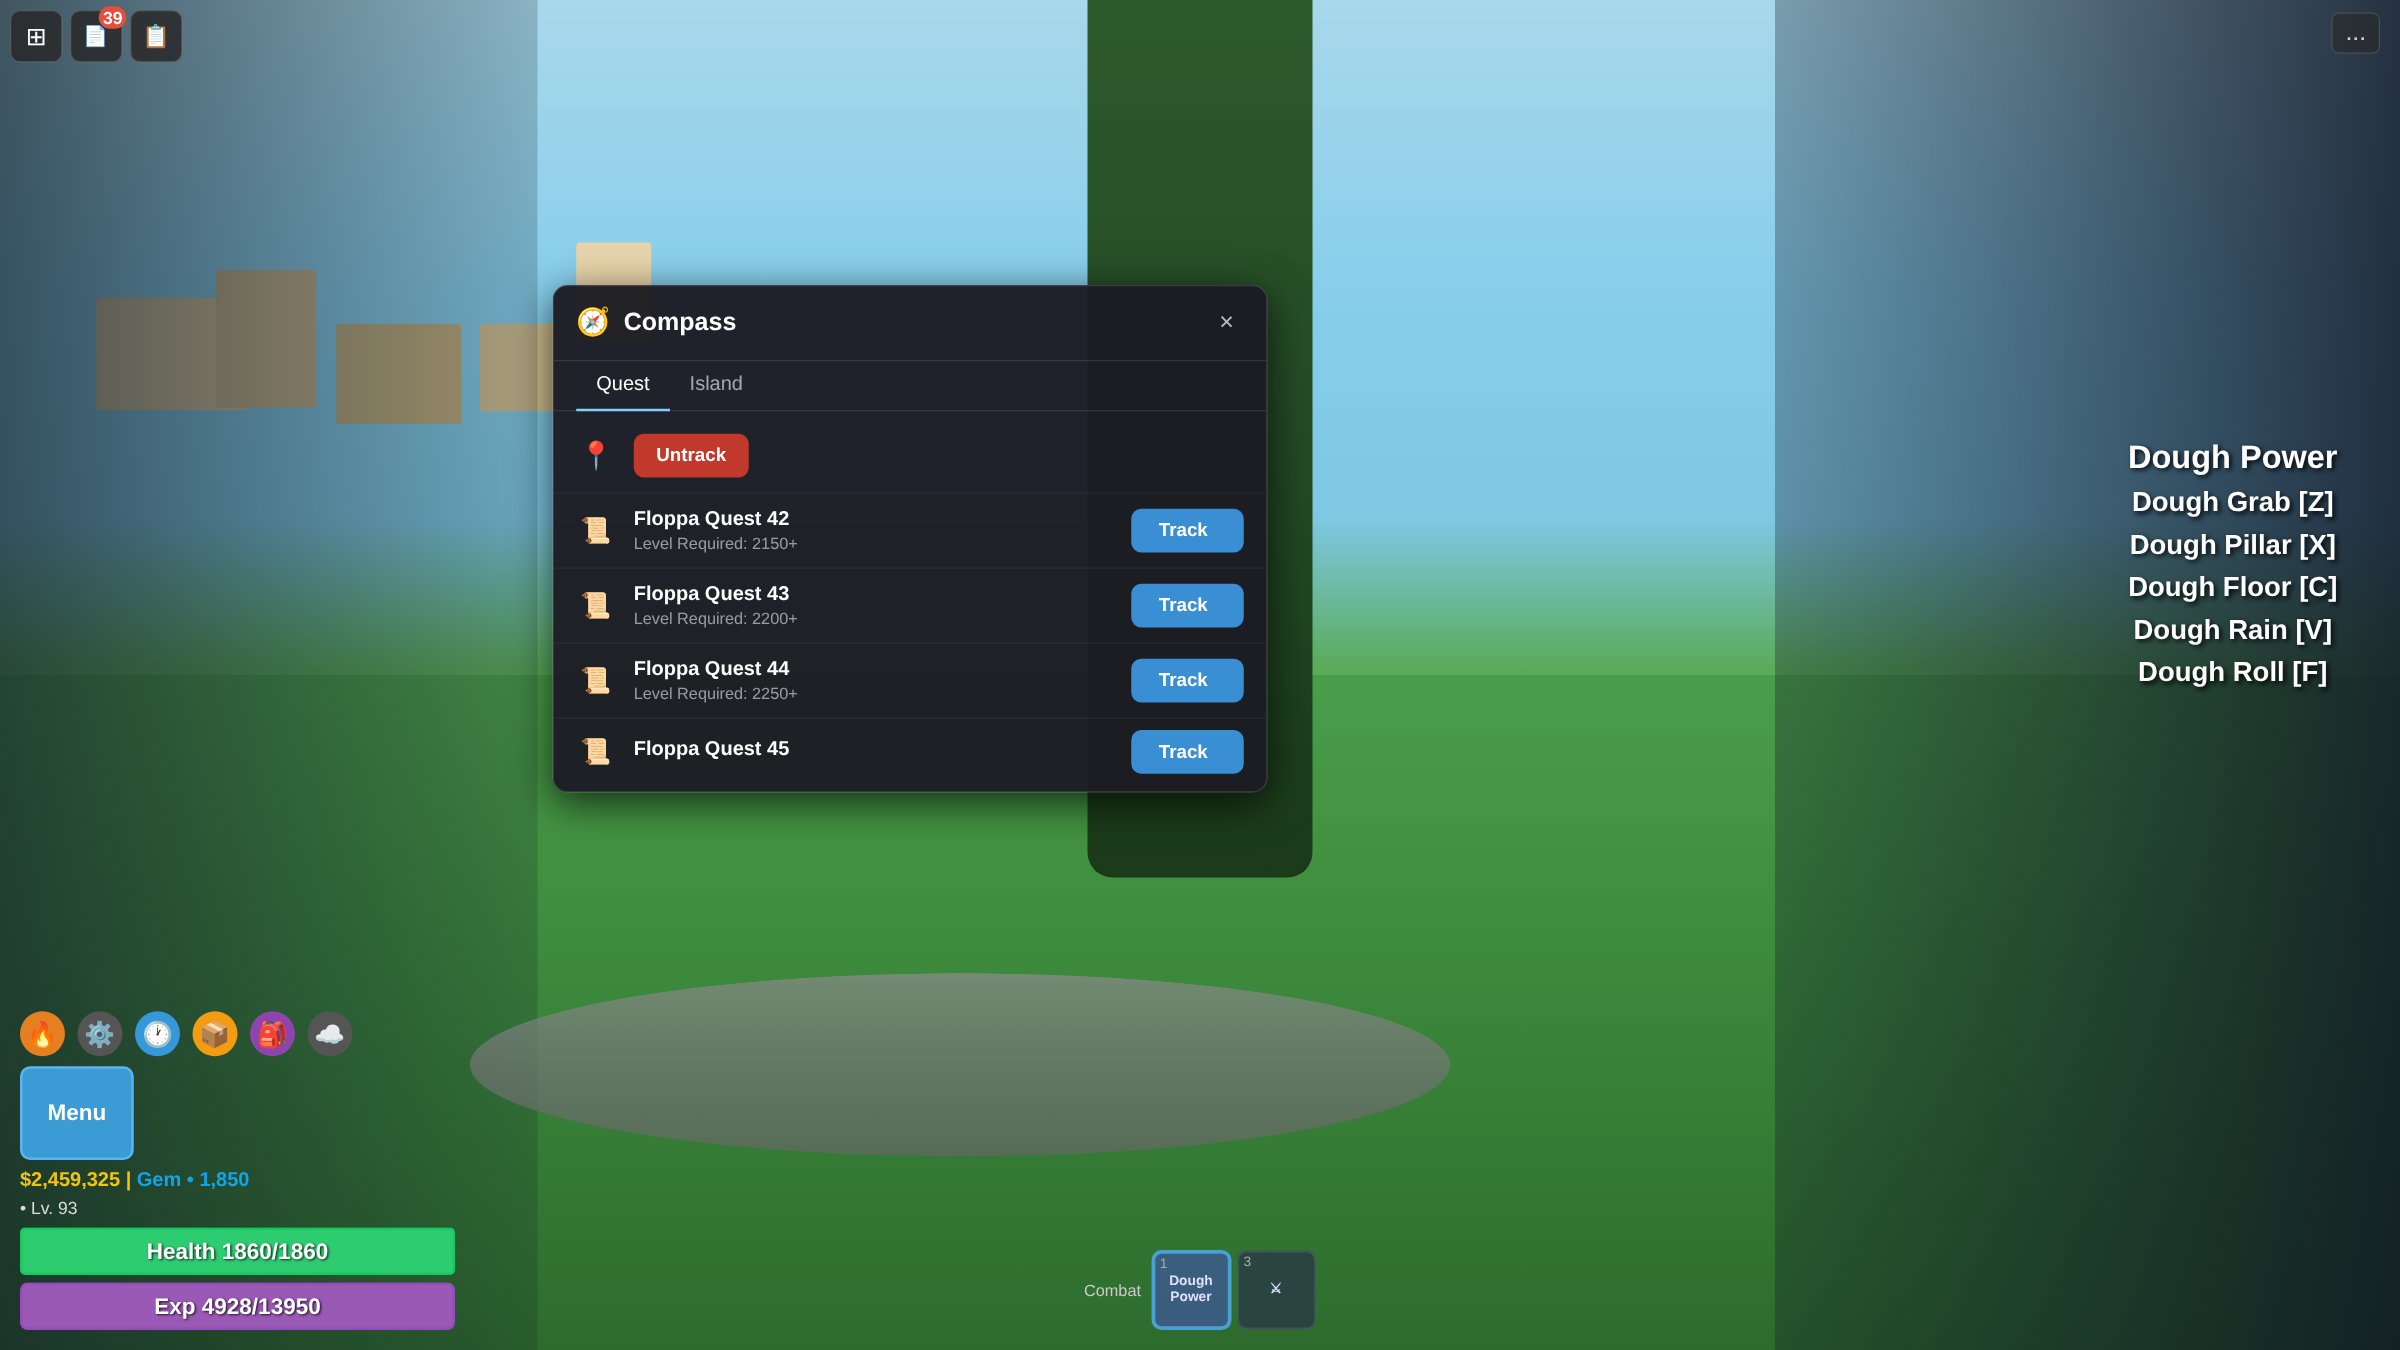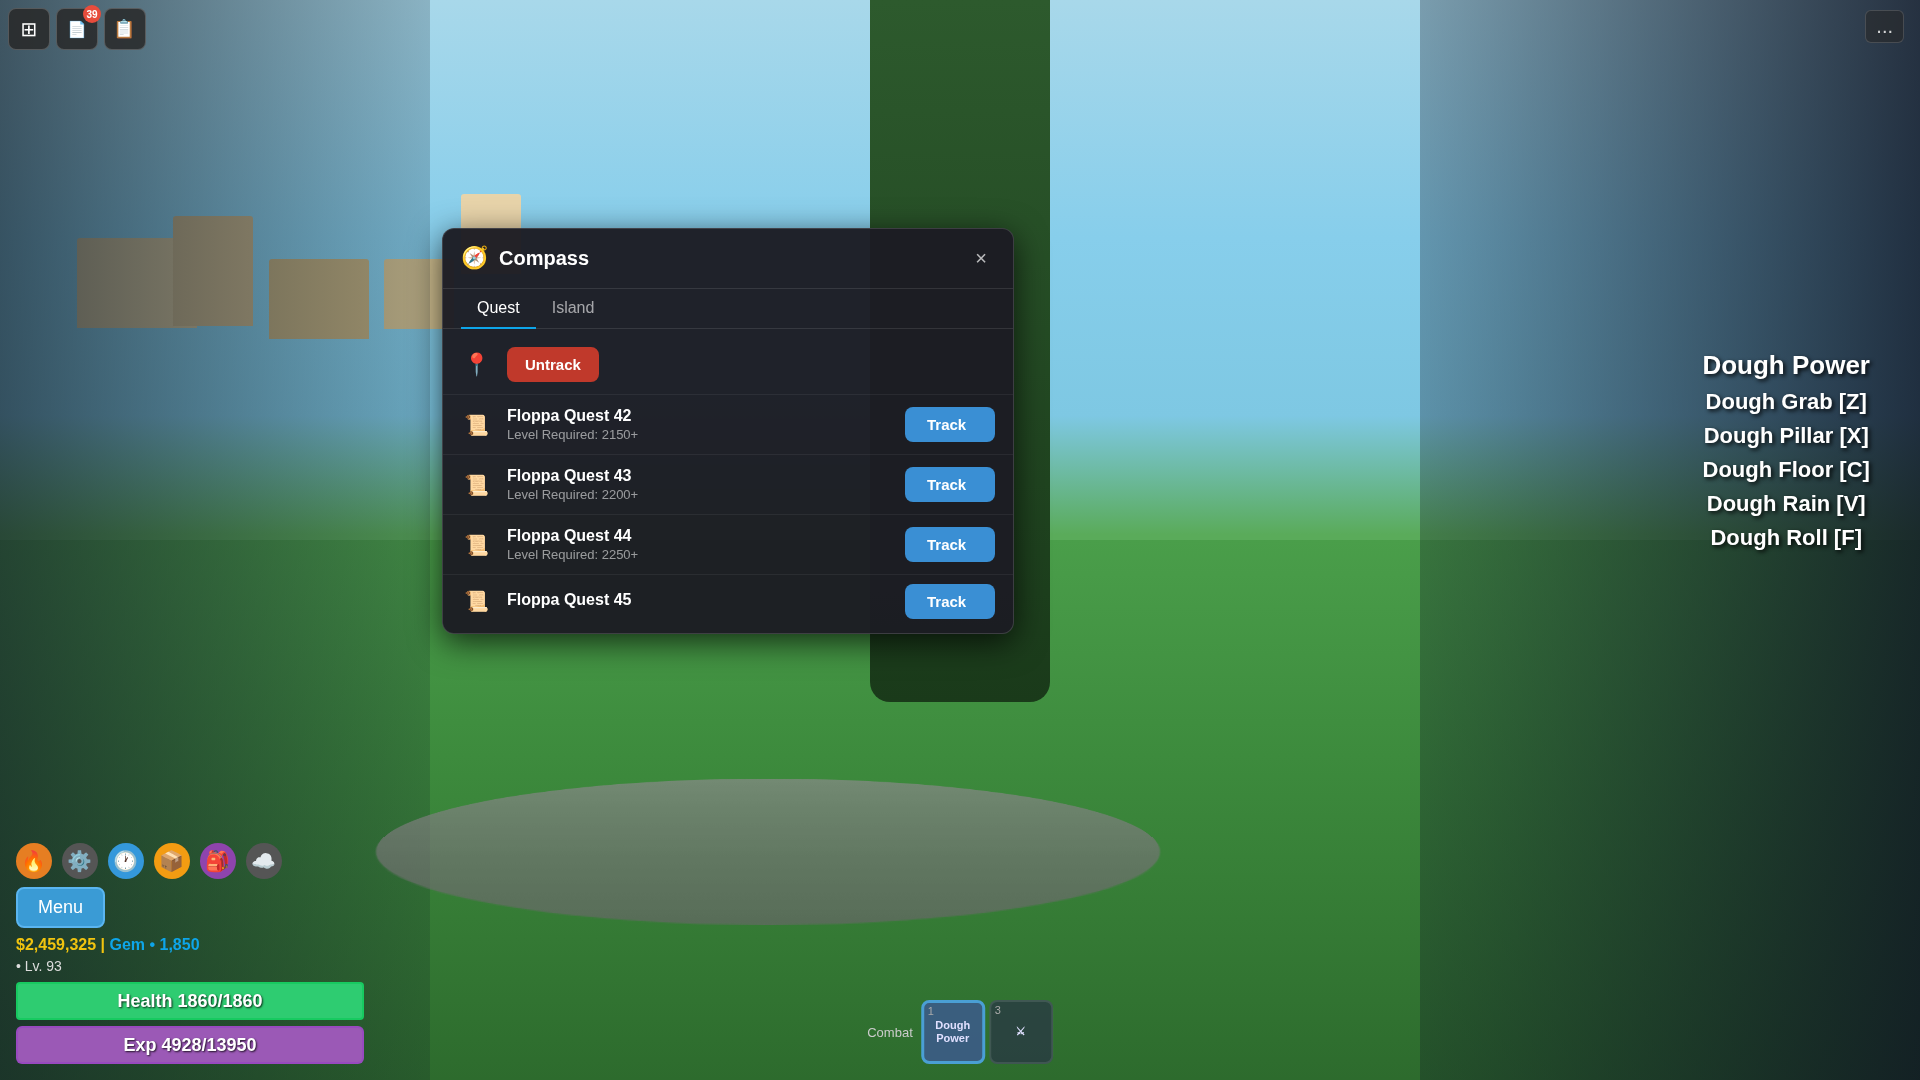--- a/index.html
+++ b/index.html
@@ -106,21 +106,21 @@
     .ui-icon-box.with-badge {
       position: relative;
     }
 
     .badge {
       position: absolute;
       top: -4px;
       right: -4px;
       background: #e74c3c;
       color: white;
-      font-size: 10px;
+      font-size: 14px;
       font-weight: bold;
       min-width: 18px;
       height: 18px;
       border-radius: 9px;
       display: flex;
       align-items: center;
       justify-content: center;
       padding: 0 3px;
     }
 
@@ -168,23 +168,23 @@
       justify-content: center;
       font-size: 20px;
       cursor: pointer;
     }
 
     .menu-btn {
       background: #3a9bd5;
       color: white;
       border: 2px solid #5ab5f0;
       border-radius: 8px;
-      padding: 8px 20px;
+      padding: 25px 20px;
       font-size: 18px;
-      font-weight: normal;
+      font-weight: bold;
       cursor: pointer;
       margin-bottom: 8px;
       display: inline-block;
     }
 
     .currency-row {
       color: #f1c40f;
       font-size: 16px;
       font-weight: bold;
       margin-bottom: 4px;
@@ -376,21 +376,21 @@
       color: rgba(255,255,255,0.6);
       font-size: 16px;
       padding: 10px 16px;
       cursor: pointer;
       border-bottom: 2px solid transparent;
       margin-bottom: -1px;
     }
 
     .modal-tab.active {
       color: white;
-      border-bottom: 2px solid #0ea5e9;
+      border-bottom: 2px solid #7dd3fc;
     }
 
     
     .quest-list {
       padding: 6px 0;
       max-height: 320px;
       overflow-y: auto;
     }
 
     .quest-list::-webkit-scrollbar {

